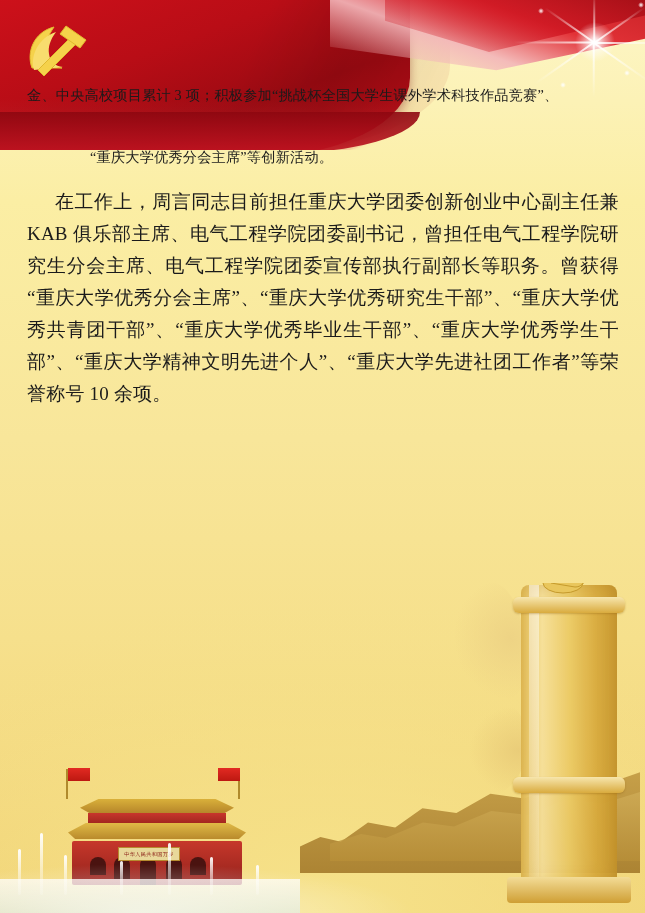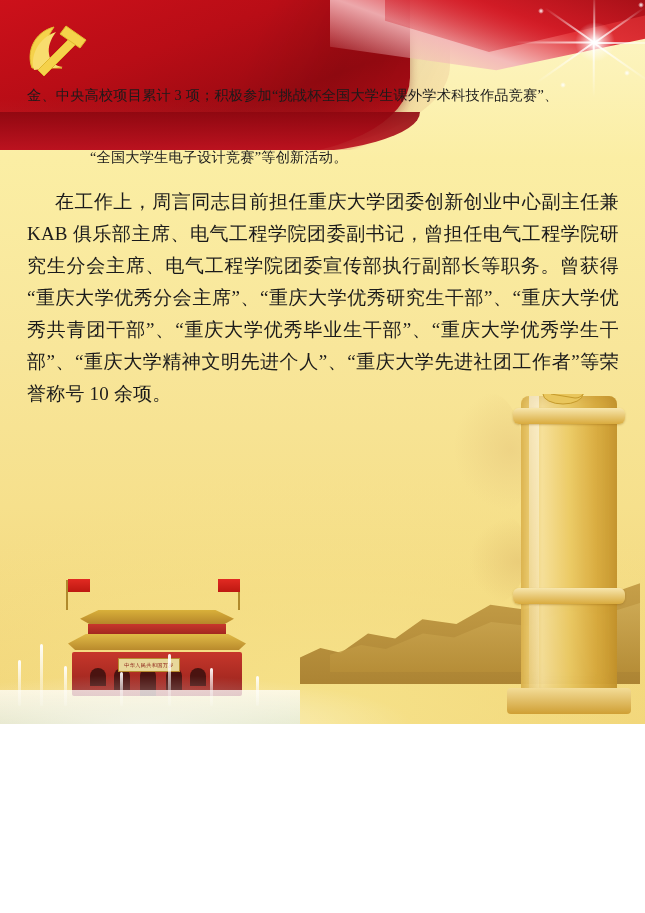--- a/index.html
+++ b/index.html
@@ -7,21 +7,21 @@
     margin: 0;
     padding: 0;
     background: #ffffff;
   }
   body {
     font-family: "Liberation Serif", "DejaVu Serif", serif;
   }
   .page {
     position: relative;
     width: 645px;
-    height: 724px;
+    height: 913px;
     overflow: hidden;
     background:
       radial-gradient(ellipse 120% 60% at 50% 100%, #f6e28a 0%, rgba(246,226,138,0) 60%),
       linear-gradient(180deg, #fdf6c8 0%, #fbeea4 22%, #f8e69a 48%, #f6e08c 70%, #f3d87e 88%, #f0d274 100%);
   }
 
   
   .banner {
     position: absolute;
     left: 0; top: 0;
@@ -346,21 +346,21 @@
       <div class="beam b8"></div>
       <div class="ministar" style="left:18px;top:14px;"></div>
       <div class="ministar" style="left:118px;top:8px;"></div>
       <div class="ministar" style="left:104px;top:76px;"></div>
       <div class="ministar" style="left:40px;top:88px;"></div>
     </div>
   </div>
 
   <div class="text-body">
     <div class="line l1">金、中央高校项目累计 3 项；积极参加“挑战杯全国大学生课外学术科技作品竞赛”、</div>
-    <div class="line l2">“全国大学生电子设计竞赛”等创新活动。</div>
+    <div class="line l2">“重庆大学优秀分会主席”等创新活动。</div>
     <div class="para">在工作上，周言同志目前担任重庆大学团委创新创业中心副主任兼 KAB 俱乐部主席、电气工程学院团委副书记，曾担任电气工程学院研究生分会主席、电气工程学院团委宣传部执行副部长等职务。曾获得“重庆大学优秀分会主席”、“重庆大学优秀研究生干部”、“重庆大学优秀共青团干部”、“重庆大学优秀毕业生干部”、“重庆大学优秀学生干部”、“重庆大学精神文明先进个人”、“重庆大学先进社团工作者”等荣誉称号 10 余项。</div>
   </div>
 
   <div class="bottom-art">
 
     <div class="cloud-wing"></div>
     <div class="cloud-wing2"></div>
 
     <div class="wall"></div>
     <div class="wall-2"></div>

